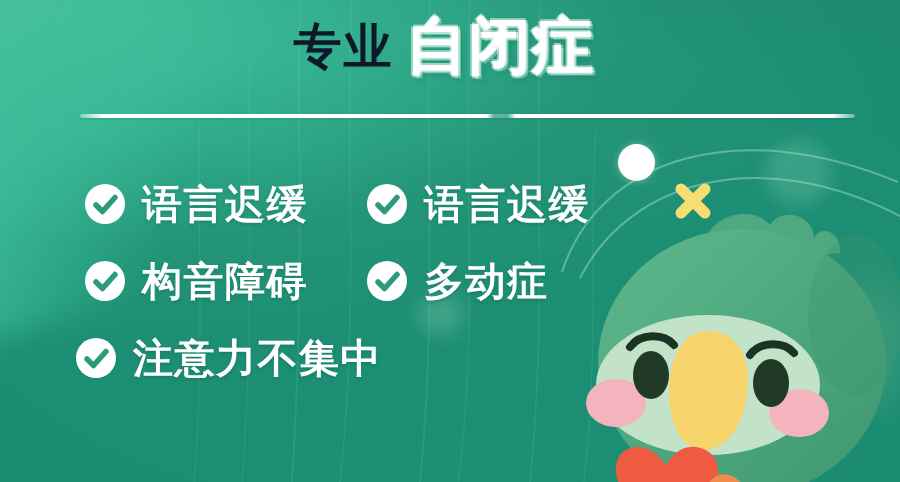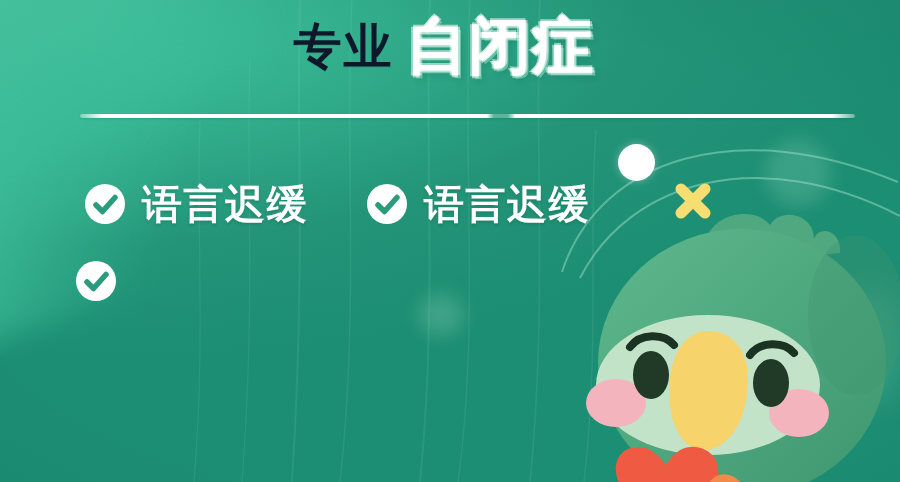--- a/index.html
+++ b/index.html
@@ -284,25 +284,42 @@
       </div>
       <div class="item col2">
         <svg class="check" viewBox="0 0 42 42">
           <circle cx="21" cy="21" r="20" fill="#ffffff"></circle>
           <path d="M12 22 L18.5 28.5 L31 14.5" fill="none" stroke="#2A9B7C" stroke-width="5.5" stroke-linecap="round" stroke-linejoin="round"></path>
         </svg>
         <span class="flabel">语言迟缓</span>
       </div>
     </div>
 
+    <div class="frow">
+      <div class="item col1">
+        <svg class="check" viewBox="0 0 42 42">
+          <circle cx="21" cy="21" r="20" fill="#ffffff"></circle>
+          <path d="M12 22 L18.5 28.5 L31 14.5" fill="none" stroke="#2A9B7C" stroke-width="5.5" stroke-linecap="round" stroke-linejoin="round"></path>
+        </svg>
+        <span class="flabel">构音障碍</span>
+      </div>
+      <div class="item col2">
+        <svg class="check" viewBox="0 0 42 42">
+          <circle cx="21" cy="21" r="20" fill="#ffffff"></circle>
+          <path d="M12 22 L18.5 28.5 L31 14.5" fill="none" stroke="#2A9B7C" stroke-width="5.5" stroke-linecap="round" stroke-linejoin="round"></path>
+        </svg>
+        <span class="flabel">多动症</span>
+      </div>
+    </div>
 
     <div class="frow">
       <div class="item wide">
         <svg class="check" viewBox="0 0 42 42">
           <circle cx="21" cy="21" r="20" fill="#ffffff"></circle>
           <path d="M12 22 L18.5 28.5 L31 14.5" fill="none" stroke="#2A9B7C" stroke-width="5.5" stroke-linecap="round" stroke-linejoin="round"></path>
         </svg>
+        <span class="flabel">注意力不集中</span>
       </div>
     </div>
 
 
   </div>
 </div>
 
 </body></html>

